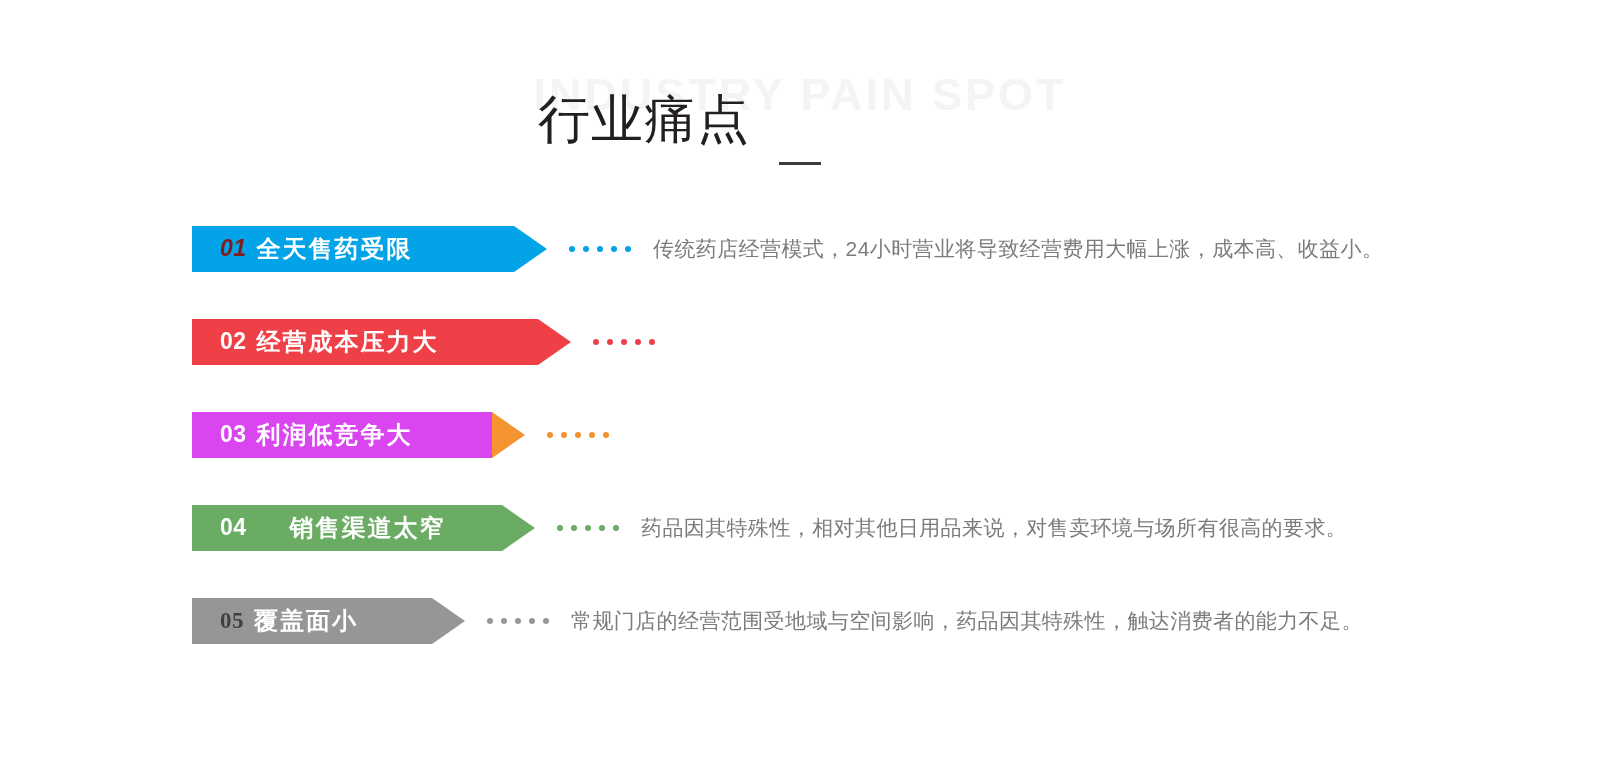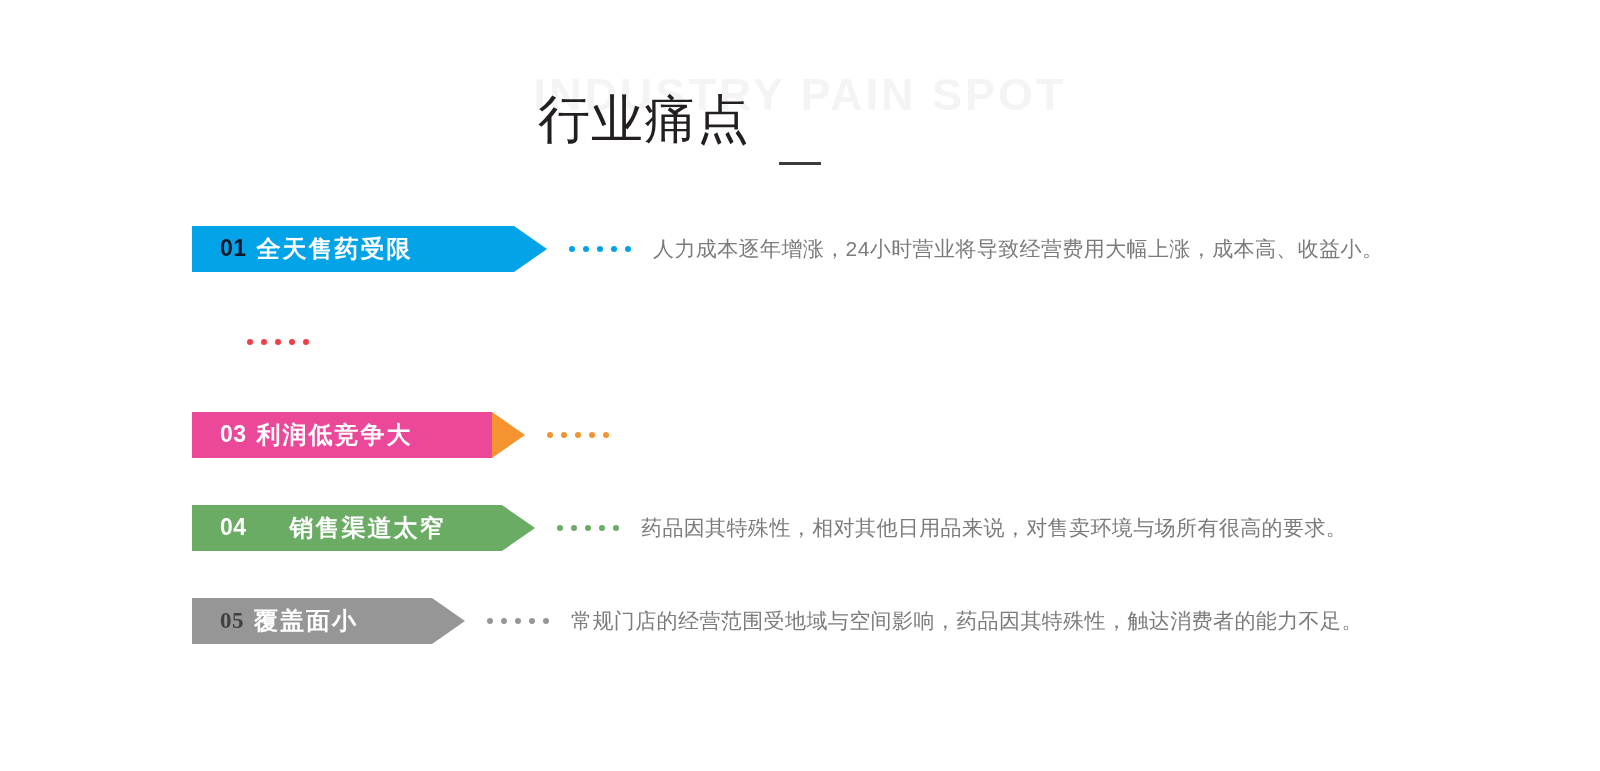--- a/index.html
+++ b/index.html
@@ -161,49 +161,53 @@
   <div class="header-ghost" style="color: rgb(244, 244, 244);">INDUSTRY PAIN SPOT</div>
   <div class="header-title" style="color: rgb(35, 31, 32);">行业痛点</div>
   <div class="header-rule" style="background: rgb(59, 59, 59);"></div>
 </div>
 
 <div class="rows">
 
   <div class="row row-1">
     <div class="row-inner">
       <div class="banner" style="background: rgb(3, 163, 232); color: rgb(3, 163, 232);">
-        <span class="banner-num" style="color: #0f172a;">01</span>
+        <span class="banner-num" style="color: #7f1d1d; font-style: italic;">01</span>
         <span class="banner-label" style="color: rgb(255, 255, 255);">全天售药受限</span>
       </div>
       <div class="dots" style="color: rgb(3, 163, 232);">
         <i></i>
           <i></i>
           <i></i>
           <i></i>
           <i></i>
       </div>
-      <div class="row-text" style="color: rgb(123, 123, 123);">人力成本逐年增涨，24小时营业将导致经营费用大幅上涨，成本高、收益小。</div>
+      <div class="row-text" style="color: rgb(123, 123, 123);">传统药店经营模式，24小时营业将导致经营费用大幅上涨，成本高、收益小。</div>
     </div>
   </div>
 
   <div class="row row-2">
     <div class="row-inner">
+      <div class="banner" style="background: rgb(238, 64, 70); color: rgb(238, 64, 70);">
+        <span class="banner-num" style="color: rgb(255, 255, 255);">02</span>
+        <span class="banner-label" style="color: rgb(255, 255, 255);">经营成本压力大</span>
+      </div>
       <div class="dots" style="color: rgb(238, 64, 70);">
         <i></i>
           <i></i>
           <i></i>
           <i></i>
           <i></i>
       </div>
     </div>
   </div>
 
   <div class="row row-3">
     <div class="row-inner">
-      <div class="banner" style="background: #ec4899; color: rgb(245, 147, 49); text-align: right;">
+      <div class="banner" style="background: #d946ef; color: rgb(245, 147, 49); text-align: right;">
         <span class="banner-num" style="color: rgb(255, 255, 255);">03</span>
         <span class="banner-label" style="color: rgb(255, 255, 255);">利润低竞争大</span>
       </div>
       <div class="dots" style="color: rgb(245, 147, 49);">
         <i></i>
           <i></i>
           <i></i>
           <i></i>
           <i></i>
       </div>

